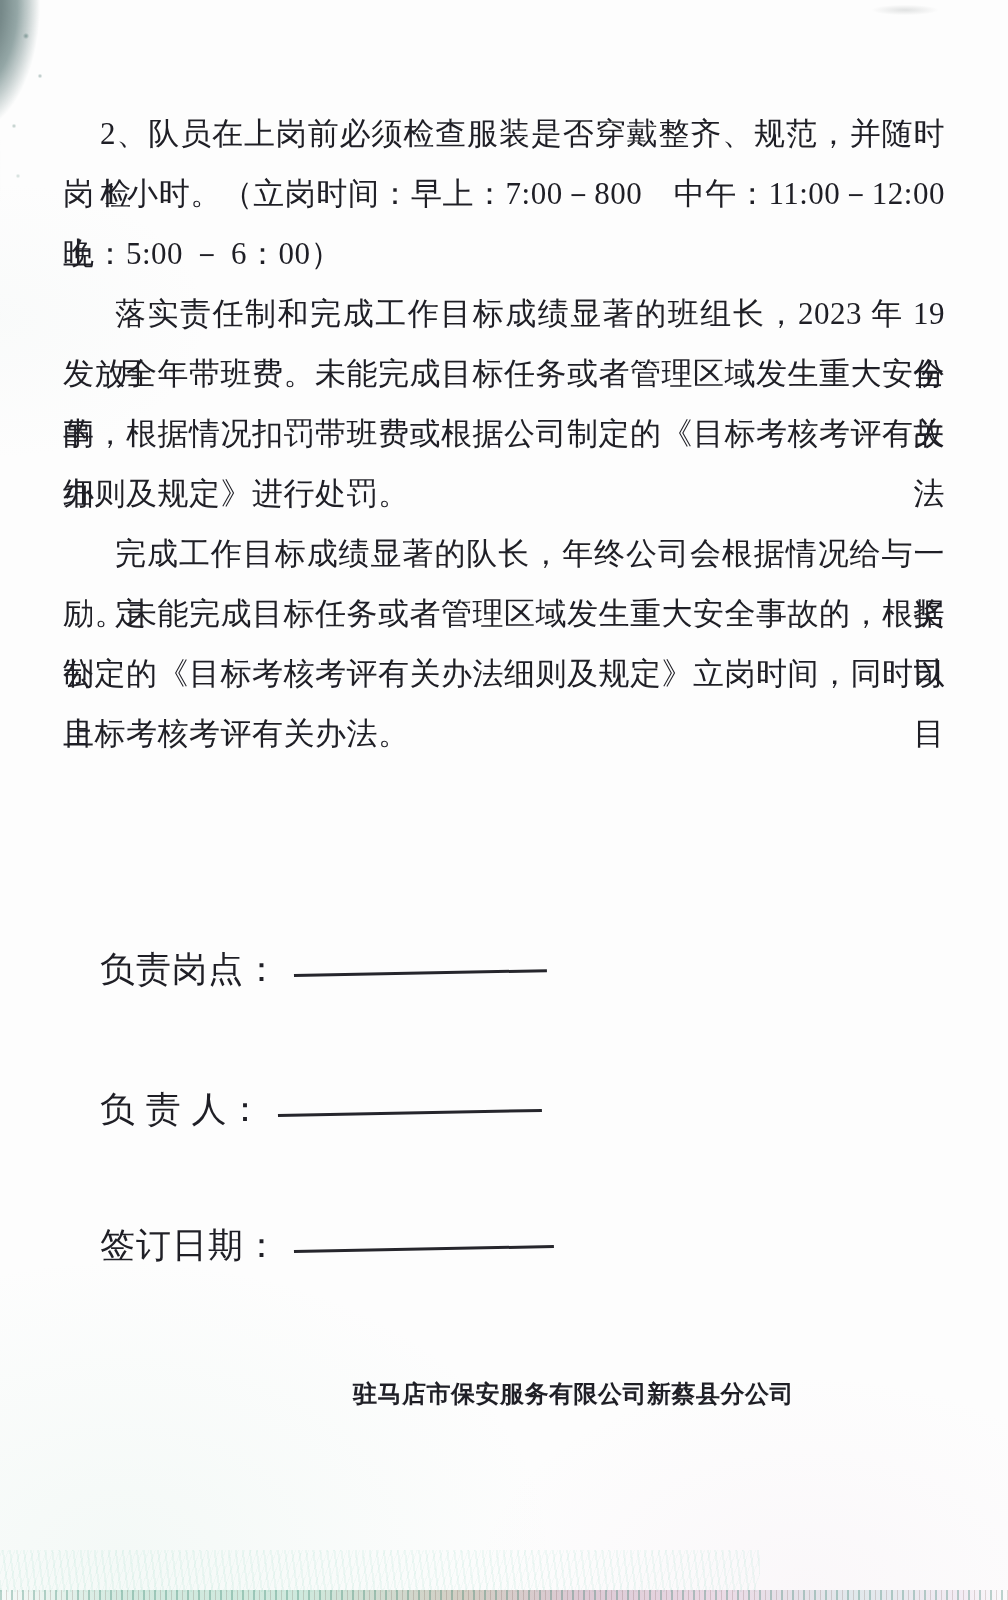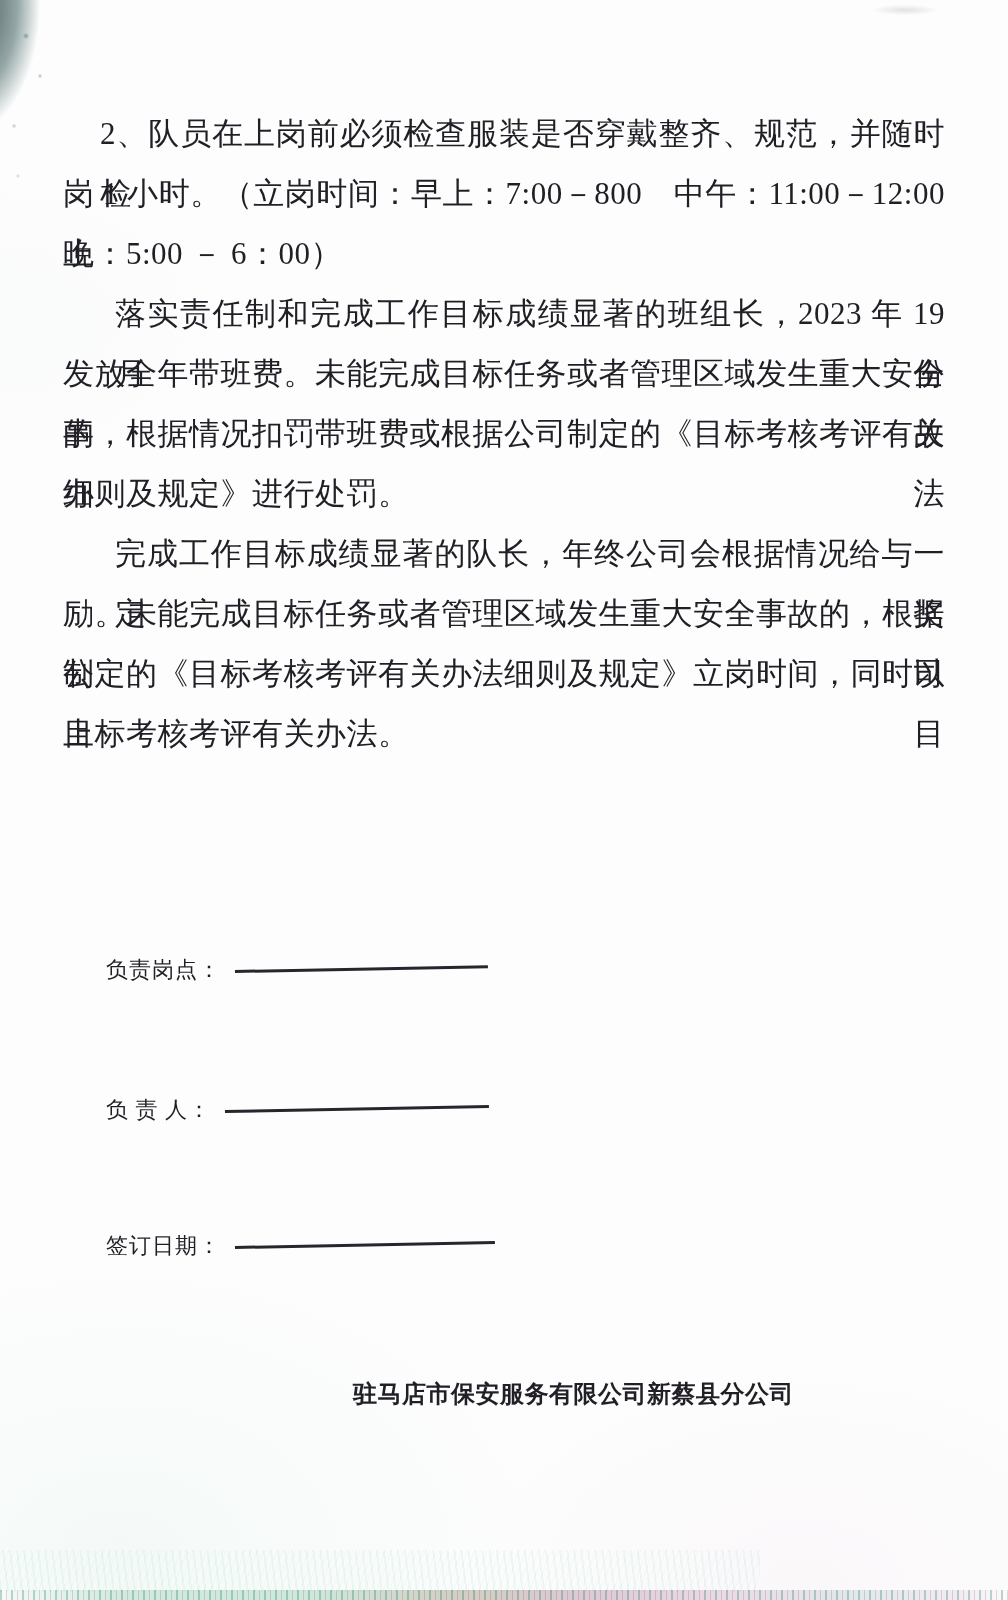--- a/index.html
+++ b/index.html
@@ -101,24 +101,24 @@
     text-align-last: justify;
     text-justify: inter-character;
   }
   .line.i1 { padding-left: 37px; }
   .line.i2 { padding-left: 52px; }
   .line.b  { font-weight: 700; }
 
   
   .sig-row {
     position: absolute;
-    left: 106px;
+    left: 100px;
     height: 44px;
     line-height: 44px;
-    font-size: 22px;
+    font-size: 35px;
     letter-spacing: 1px;
     white-space: nowrap;
   }
   .sig-row .sig-line {
     display: inline-block;
     height: 4px;
     border-bottom: 3px solid #26262c;
     margin-left: 14px;
     transform: rotate(-1.1deg);
     transform-origin: left bottom;

